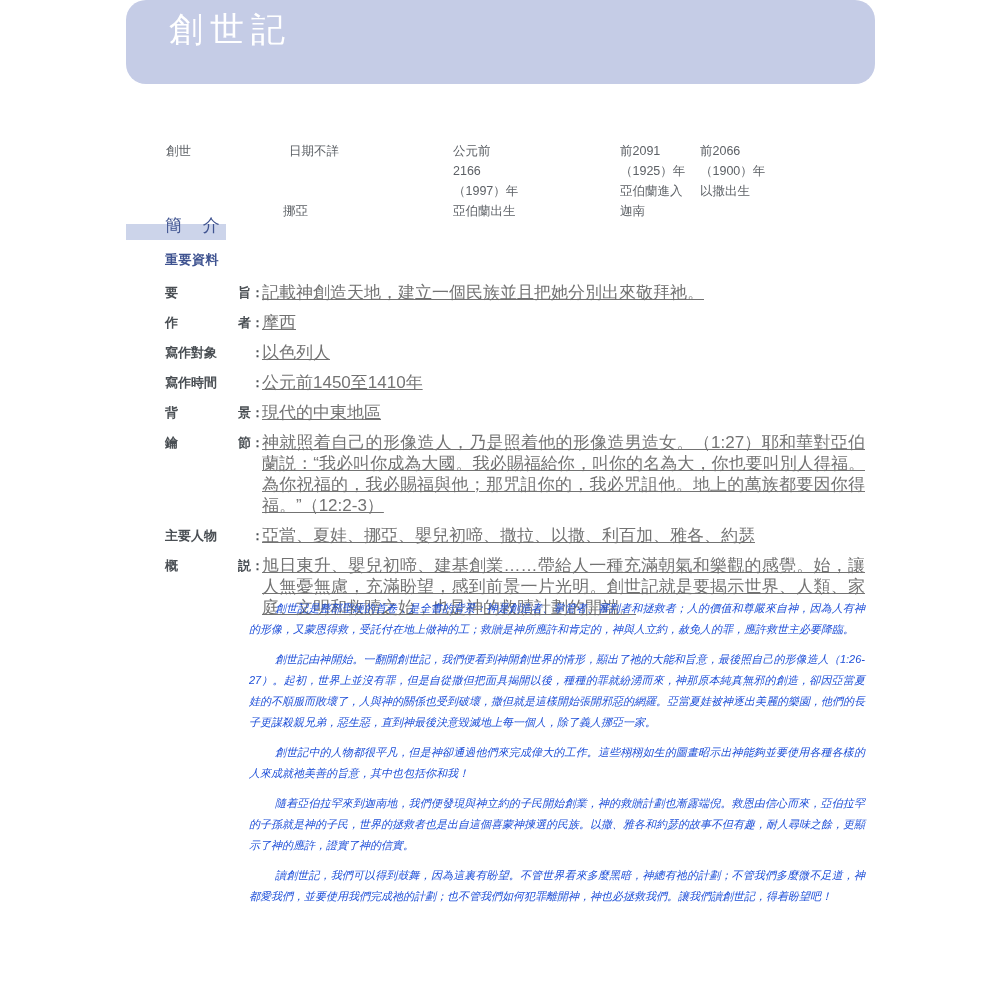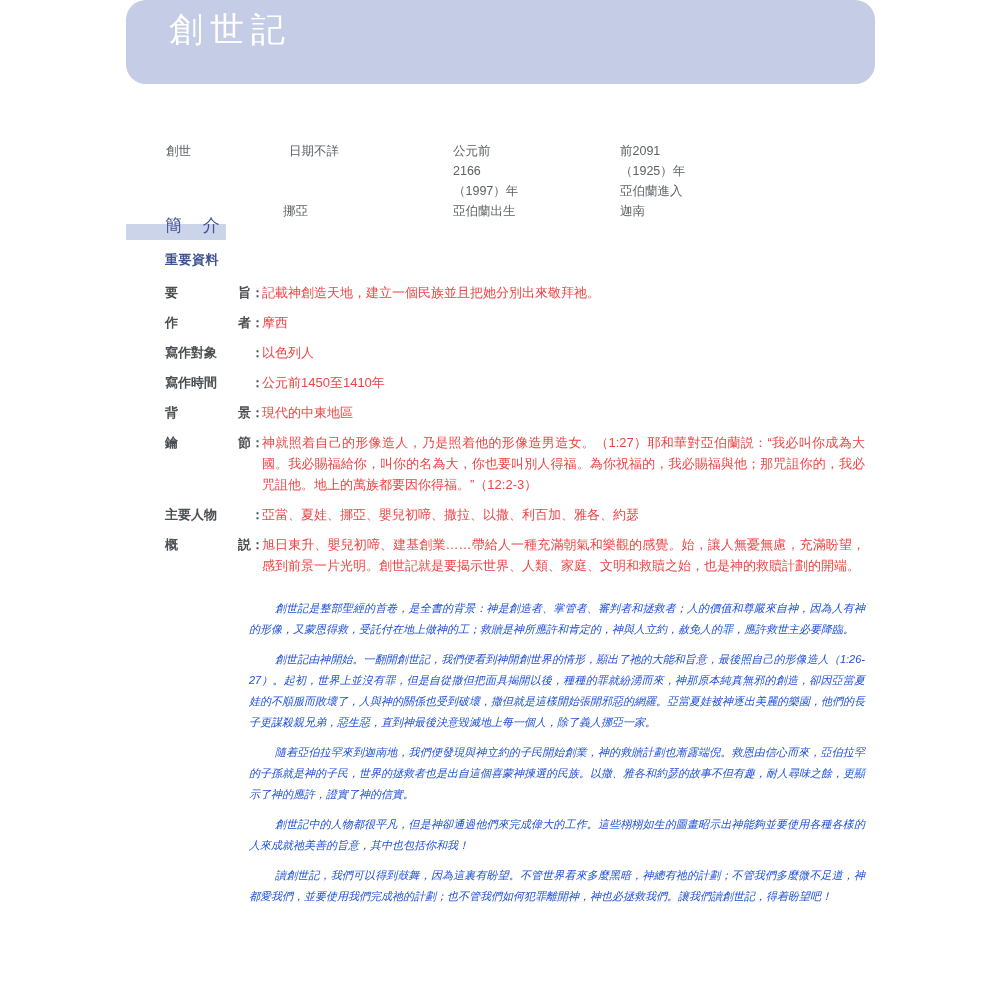--- a/index.html
+++ b/index.html
@@ -141,25 +141,26 @@
     width: 11px;
     flex: 0 0 11px;
     font-size: 13px;
     font-weight: bold;
     color: #4a4f54;
     line-height: 21px;
     text-align: center;
   }
   .field-value {
     flex: 1 1 auto;
-    font-size: 13px;
-    line-height: 21px;
-    color: #ef4444;
+    font-size: 17px;
+    line-height: 21px;
+    color: #737373;
     max-width: 616px;
     text-align: justify;
+    text-decoration: underline;
   }
 
   
   .body-copy {
     position: absolute;
     left: 249px;
     top: 598px;
     width: 616px;
   }
   .para {
@@ -193,20 +194,23 @@
     <div class="tl-col" style="left:163px;width:155px;">日期不詳</div>
     <div class="tl-sub" style="left:157px;top:153px;">挪亞</div>
     <div class="tl-col" style="left:327px;width:160px;">公元前
 2166
 （1997）年
 亞伯蘭出生</div>
     <div class="tl-col" style="left:494px;width:76px;">前2091
 （1925）年
 亞伯蘭進入
 迦南</div>
+    <div class="tl-col" style="left:574px;width:90px;">前2066
+（1900）年
+以撒出生</div>
   </div>
 
   <div class="sec-head-wrap">
     <div class="sec-head-bar"></div>
     <div class="sec-head-text">簡 介</div>
   </div>
   <div class="sec-sub">重要資料</div>
 
   <div class="fields">
 
@@ -271,18 +275,18 @@
       </div>
       <div class="field-colon">：</div>
       <div class="field-value">旭日東升、嬰兒初啼、建基創業……帶給人一種充滿朝氣和樂觀的感覺。始，讓人無憂無慮，充滿盼望，感到前景一片光明。創世記就是要揭示世界、人類、家庭、文明和救贖之始，也是神的救贖計劃的開端。</div>
     </div>
 
   </div>
 
   <div class="body-copy">
     <p class="para">創世記是整部聖經的首卷，是全書的背景：神是創造者、掌管者、審判者和拯救者；人的價值和尊嚴來自神，因為人有神的形像，又蒙恩得救，受託付在地上做神的工；救贖是神所應許和肯定的，神與人立約，赦免人的罪，應許救世主必要降臨。</p>
     <p class="para">創世記由神開始。一翻開創世記，我們便看到神開創世界的情形，顯出了祂的大能和旨意，最後照自己的形像造人（1:26-27）。起初，世界上並沒有罪，但是自從撒但把面具揭開以後，種種的罪就紛湧而來，神那原本純真無邪的創造，卻因亞當夏娃的不順服而敗壞了，人與神的關係也受到破壞，撒但就是這樣開始張開邪惡的網羅。亞當夏娃被神逐出美麗的樂園，他們的長子更謀殺親兄弟，惡生惡，直到神最後決意毀滅地上每一個人，除了義人挪亞一家。</p>
+    <p class="para">創世記中的人物都很平凡，但是神卻通過他們來完成偉大的工作。這些栩栩如生的圖畫昭示出神能夠並要使用各種各樣的人來成就祂美善的旨意，其中也包括你和我！</p>
     <p class="para">隨着亞伯拉罕來到迦南地，我們便發現與神立約的子民開始創業，神的救贖計劃也漸露端倪。救恩由信心而來，亞伯拉罕的子孫就是神的子民，世界的拯救者也是出自這個喜蒙神揀選的民族。以撒、雅各和約瑟的故事不但有趣，耐人尋味之餘，更顯示了神的應許，證實了神的信實。</p>
-    <p class="para">創世記中的人物都很平凡，但是神卻通過他們來完成偉大的工作。這些栩栩如生的圖畫昭示出神能夠並要使用各種各樣的人來成就祂美善的旨意，其中也包括你和我！</p>
     <p class="para">讀創世記，我們可以得到鼓舞，因為這裏有盼望。不管世界看來多麼黑暗，神總有祂的計劃；不管我們多麼微不足道，神都愛我們，並要使用我們完成祂的計劃；也不管我們如何犯罪離開神，神也必拯救我們。讓我們讀創世記，得着盼望吧！</p>
   </div>
 
 </div>
 
 </body></html>

